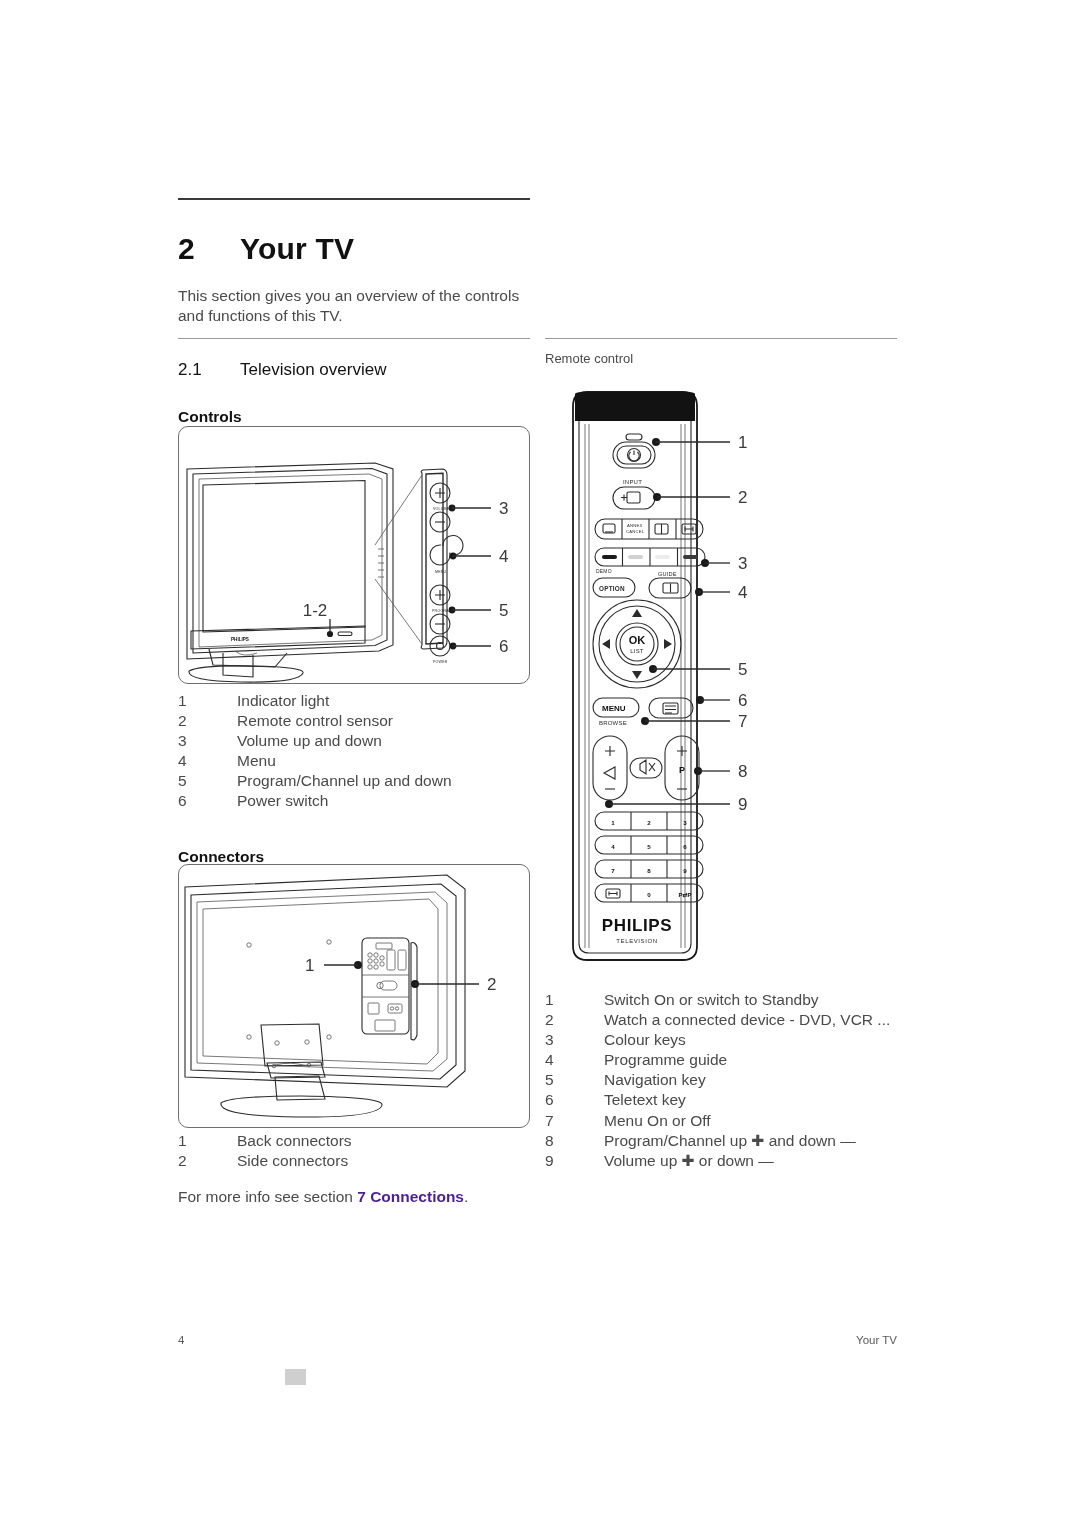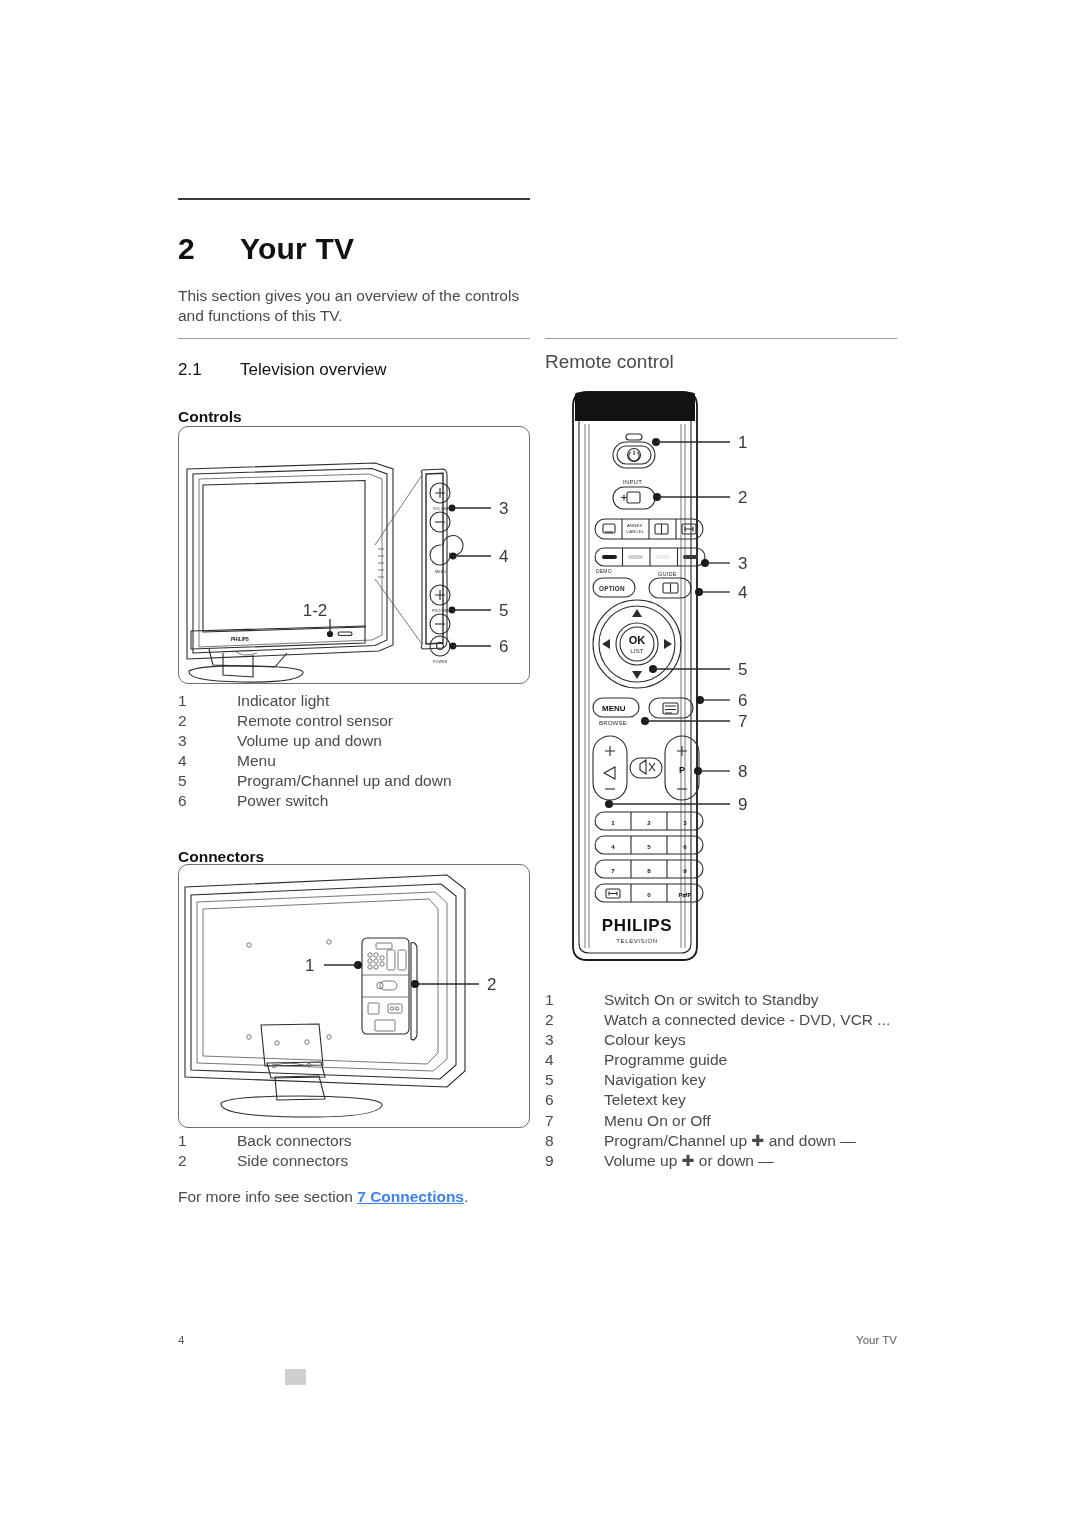--- a/index.html
+++ b/index.html
@@ -68,21 +68,21 @@
     font-size: 17px;
     font-weight: normal;
     color: #111;
   }
   #section-heading .num { display: inline-block; width: 62px; }
 
   #remote-heading {
     position: absolute;
     left: 545px;
     top: 351px;
-    font-size: 19px;
+    font-size: 13px;
     color: #4a4a4a;
   }
 
   
   .subhead {
     position: absolute;
     left: 178px;
     font-size: 15.5px;
     font-weight: bold;
     color: #111;
@@ -116,21 +116,21 @@
   #controls-list   { left: 178px; top: 691px; width: 352px; }
   #connectors-list { left: 178px; top: 1131px; width: 352px; }
   #remote-list     { left: 545px; top: 990px; width: 352px; }
 
   .seealso {
     position: absolute;
     font-size: 15.5px;
     line-height: 20.1px;
     color: #4a4a4a;
   }
-  .seealso b { color: #3b82f6; text-decoration: underline; }
+  .seealso b { color: #4c1d95; }
   #connectors-seealso { left: 178px; top: 1171px; width: 360px; }
   #remote-seealso     { left: 545px; top: 1190px; width: 340px; }
 
   
   #footer-page {
     position: absolute;
     left: 178px;
     top: 1334px;
     font-size: 11.5px;
     color: #5a5a5a;

